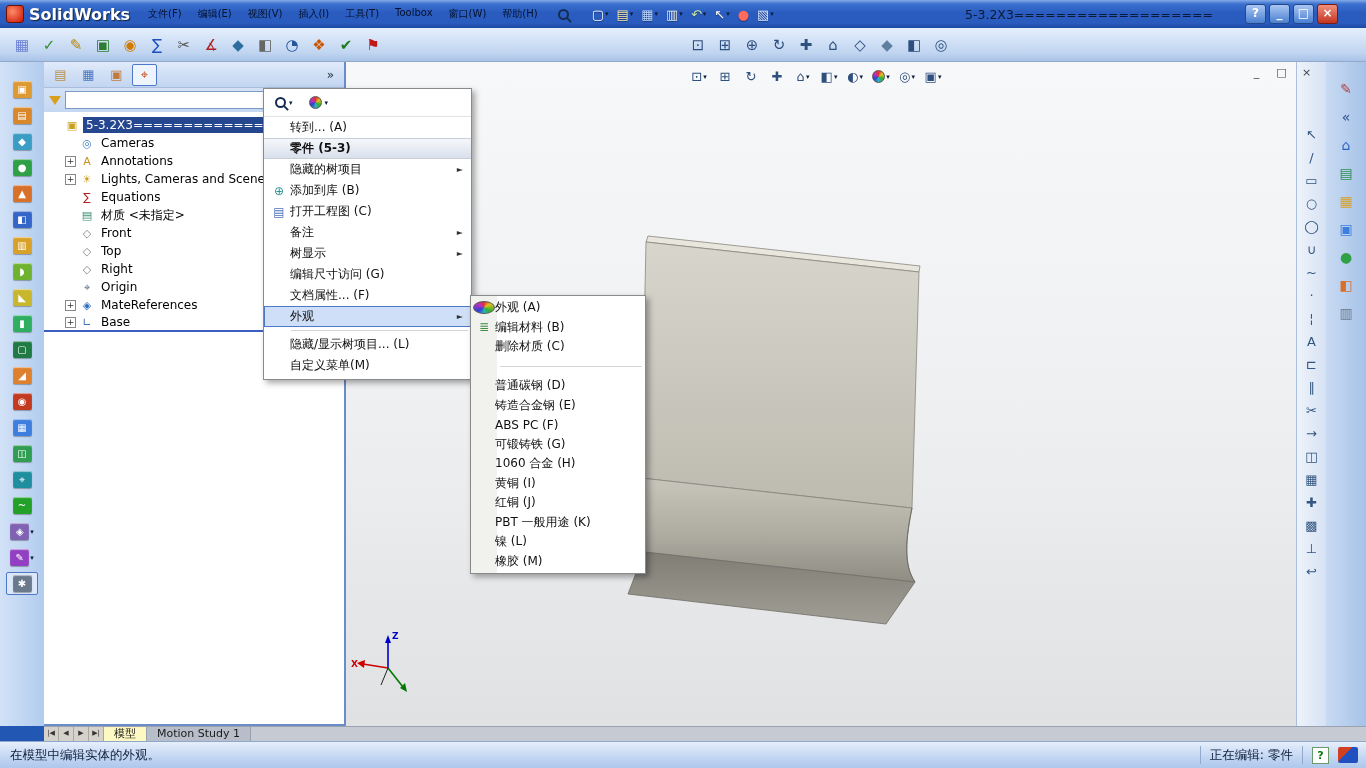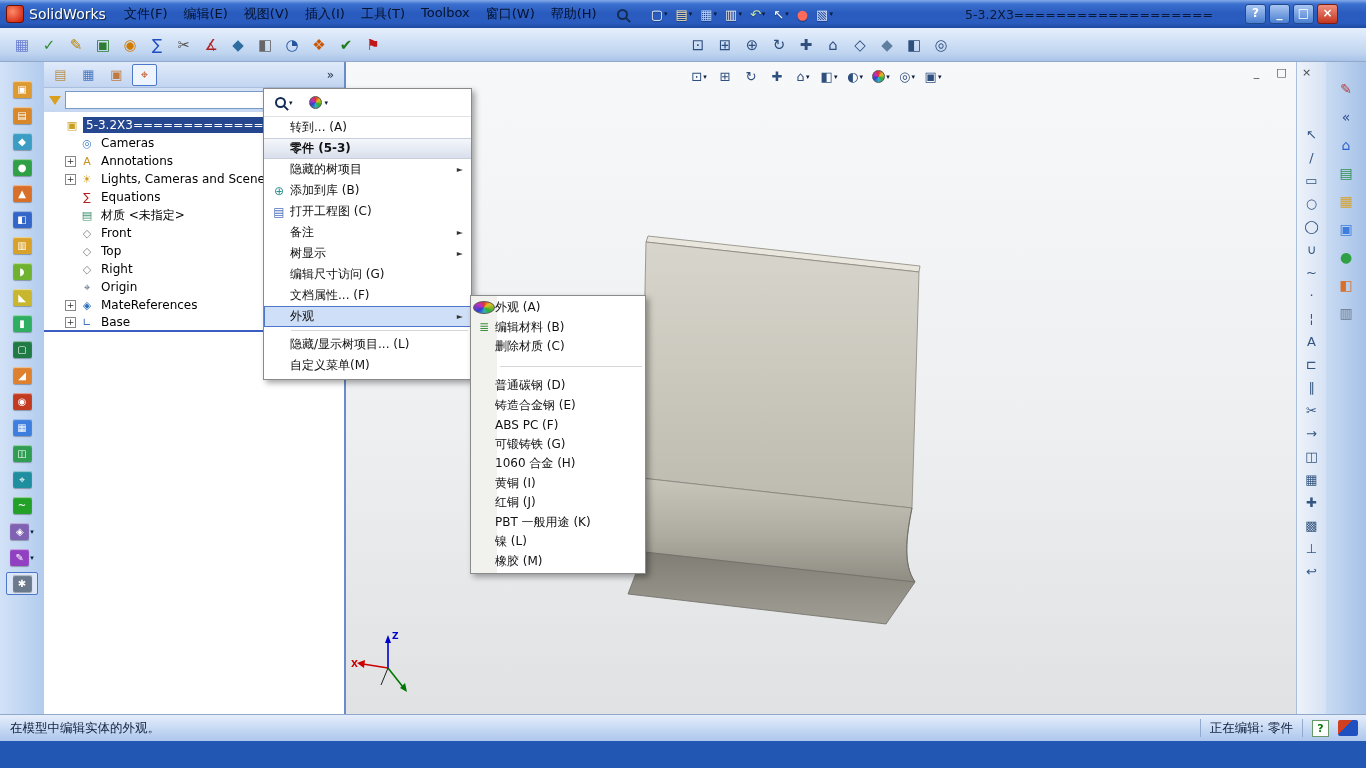--- a/index.html
+++ b/index.html
@@ -6,23 +6,23 @@
   html,body{width:1366px;height:768px;overflow:hidden;font-family:"DejaVu Sans","Liberation Sans",sans-serif;font-size:12px}
   .screen{position:relative;width:1366px;height:768px;overflow:hidden;background:#2257b4}
 
   
   .titlebar{position:absolute;left:0;top:0;width:100%;height:28px;
     background:linear-gradient(180deg,#85abe8 0%,#3b71cf 14%,#2a5cbf 45%,#2a5cbf 82%,#1c4aa0 100%);
     display:flex;align-items:center;z-index:10}
   .logo{display:flex;align-items:center;gap:5px;padding:0 10px 0 6px}
   .logo-mark{width:18px;height:18px;border-radius:3px;border:1px solid #701000;
     background:radial-gradient(circle at 35% 35%,#ff8a6a,#c81500)}
-  .logo-text{color:#fff;font-weight:normal;font-size:14px;text-shadow:1px 1px 1px #123}
+  .logo-text{color:#fff;font-weight:bold;font-size:16px;text-shadow:1px 1px 1px #123}
   .menus{display:flex}
-  .menu-item{padding:3px 8px;color:#04122e;font-size:13px;cursor:default}
+  .menu-item{padding:3px 8px;color:#04122e;font-size:10px;cursor:default}
   .search-btn{display:flex;align-items:center;margin-left:8px;padding:0 4px}
   .mag{position:relative;width:11px;height:11px;border:2px solid #152c52;border-radius:50%;display:inline-block}
   .mag::after{content:"";position:absolute;width:6px;height:2px;background:#152c52;transform:rotate(45deg);right:-5px;bottom:-3px}
   .quick-icons{display:flex;gap:2px;margin-left:16px}
   .qicon{display:flex;align-items:center;height:22px;padding:0 3px;border-radius:2px}
   .qicon .g{font-size:13px;text-shadow:0 1px 1px rgba(0,0,0,.4)}
   .drop{font-size:7px;color:#0a1a3a;margin-left:1px}
   .drop:empty{display:none}
   .doc-title{position:absolute;left:965px;top:7px;color:#0a1a3a;font-size:12.5px}
   .win-buttons{position:absolute;right:28px;top:4px;display:flex;gap:3px}
@@ -119,21 +119,21 @@
   .submenu .mi{height:19.5px;padding-left:2px}
 
   
   .tabbar{position:absolute;left:44px;top:726px;width:1322px;height:15px;background:#c6cad2;
     display:flex;align-items:stretch;border-top:1px solid #9aa2b0;z-index:4}
   .tnav{width:15px;font-size:7px;text-align:center;line-height:13px;color:#333;background:#d4d2ca;border-right:1px solid #a8a8a0}
   .dtab{padding:0 10px;font-size:11px;line-height:13px;color:#1a1a1a;background:#b7bec9;border-right:1px solid #98a0ae}
   .dtab.active{background:#fef9c3}
 
   
-  .statusbar{position:absolute;left:0;top:714px;width:1366px;height:27px;
+  .statusbar{position:absolute;left:0;top:741px;width:1366px;height:27px;
     background:linear-gradient(180deg,#e6eefb,#c2d6f2 60%,#aec7ec);border-top:1px solid #8fa8cc;
     display:flex;align-items:center;font-size:12.5px;color:#10203f;z-index:10}
   .sb-msg{padding-left:10px}
   .sb-right{margin-left:auto;display:flex;align-items:center;gap:9px;padding-right:8px}
   .sb-div{width:1px;height:18px;background:#92aacd}
   .sb-help{width:17px;height:17px;background:#fff;border:1px solid #6a9a6a;color:#0a7a0a;font-weight:bold;
     font-size:11px;text-align:center;line-height:15px}
   .sb-icon{width:20px;height:16px;border-radius:2px;background:linear-gradient(135deg,#d04020 0 40%,#2050c0 40%)}
 </style>
 </head>

